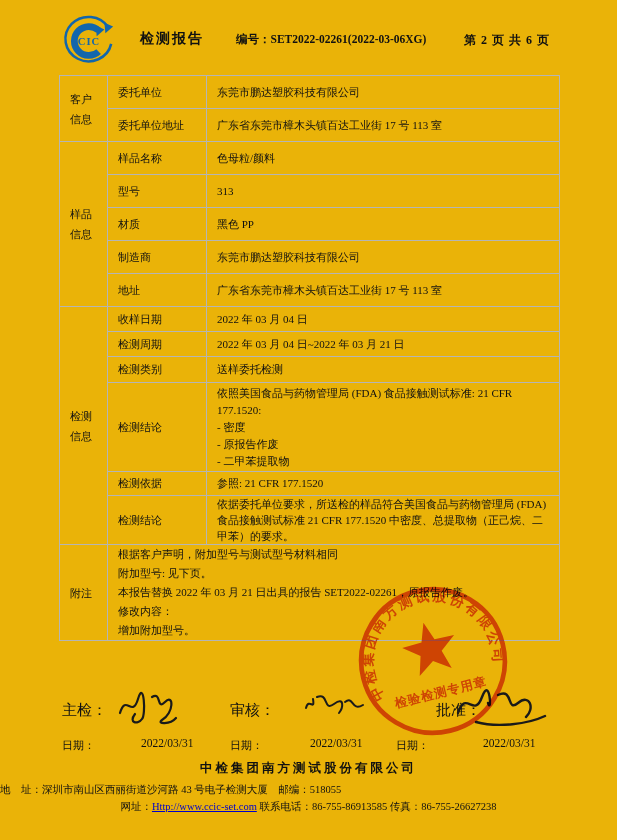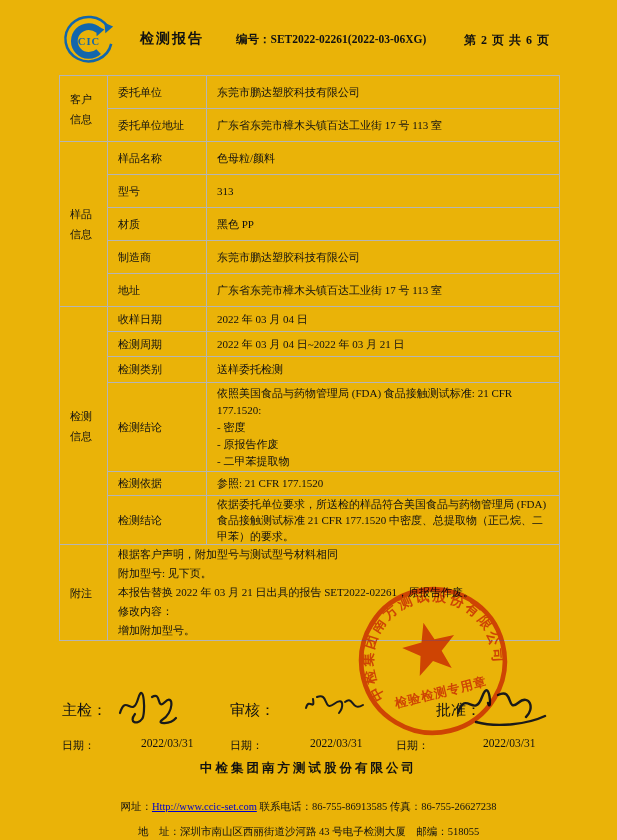--- a/index.html
+++ b/index.html
@@ -29,21 +29,21 @@
   .sig-label { position:absolute; font-size:15px; }
   .sig-svg { position:absolute; }
   .date-label { position:absolute; font-size:11px; }
   .date-val { position:absolute; font-size:11.5px; }
   
   .stamp { position:absolute; left:355px; top:583px; width:156px; height:156px;
     transform:rotate(-14deg); opacity:0.88; mix-blend-mode:multiply; pointer-events:none; }
   
   .ft-company { position:absolute; left:0; top:760px; width:617px; text-align:center;
     font-size:12.5px; font-weight:bold; letter-spacing:3px; }
-  .ft-line1 { position:absolute; left:0; top:825px; width:617px; text-align:center; font-size:10.5px; }
+  .ft-line1 { position:absolute; left:0; top:783px; width:617px; font-size:10.5px; }
   .ft-line2 { position:absolute; left:0; top:800px; width:617px; text-align:center; font-size:10.5px; }
   .ft-url { color:#0000cc; text-decoration:underline; }
 </style>
 </head>
 <body>
 
 <div class="page">
 
   <svg class="hdr-logo" viewBox="0 0 60 56">
     <path d="M 50 14 A 24 23 0 1 0 53 31" fill="none" stroke="#1266ac" stroke-width="2.6"></path>

